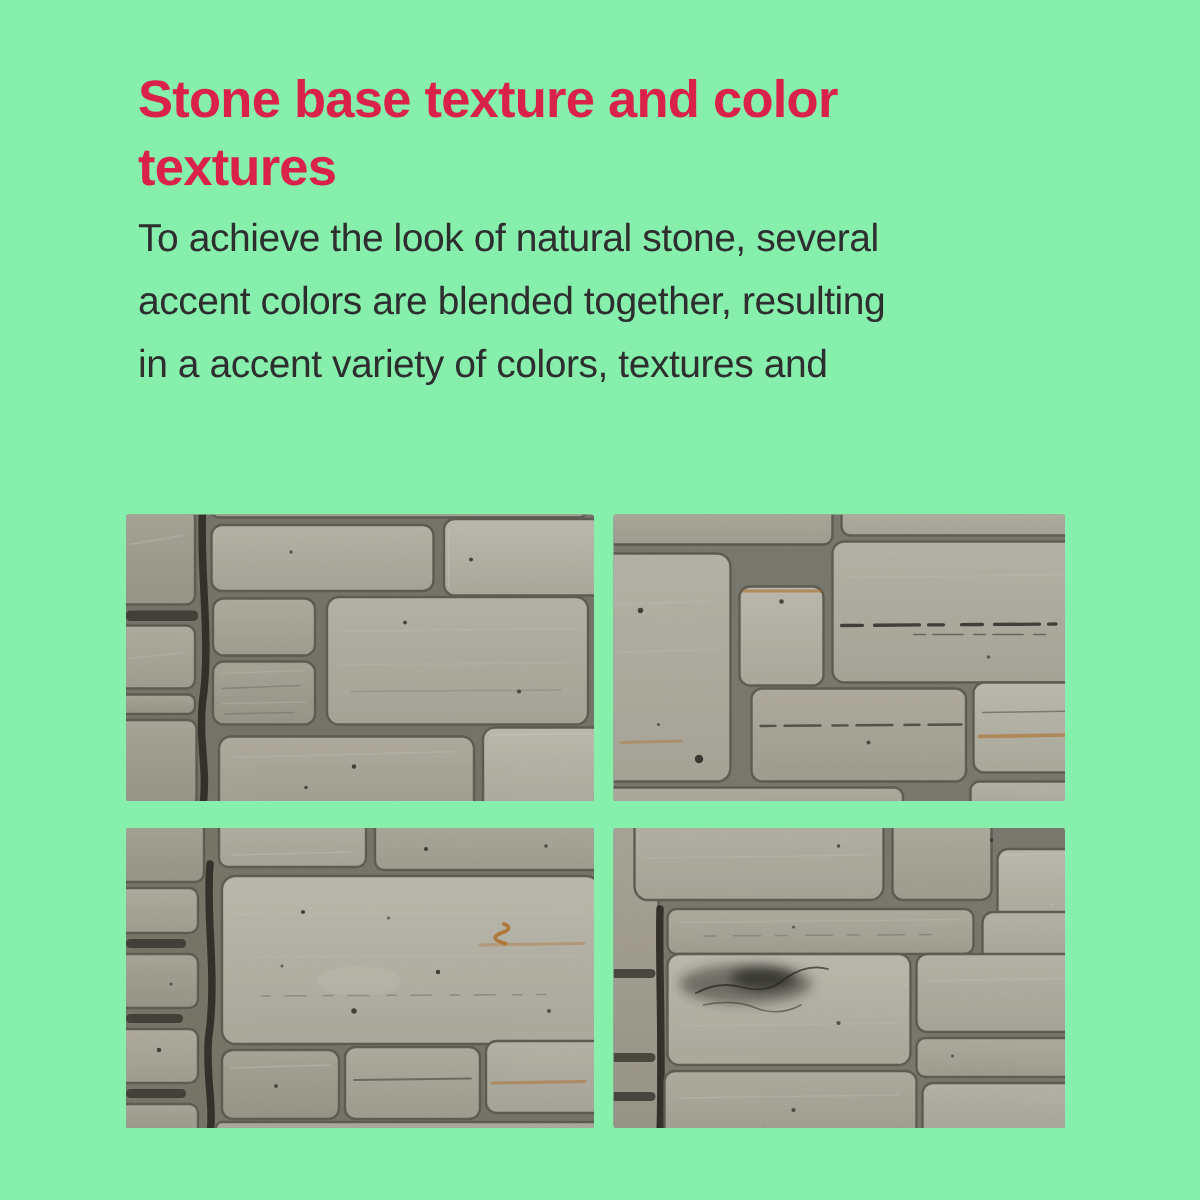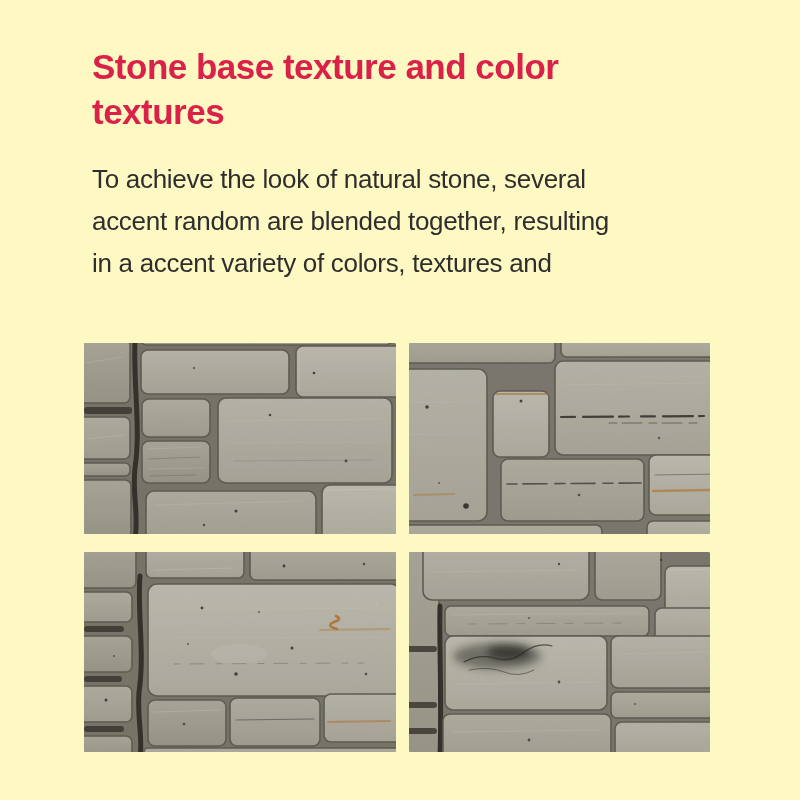--- a/index.html
+++ b/index.html
@@ -1,21 +1,21 @@
 <!DOCTYPE html>
 <html><head>
 <meta charset="utf-8">
 <style>
   html,body{margin:0;padding:0;background:#ffffff;}
-  .page{position:relative;width:800px;height:800px;background:#fef9c3;overflow:hidden;
+  .page{position:relative;width:800px;height:800px;background:#86efac;overflow:hidden;
         font-family:"Liberation Sans", sans-serif;}
   .title{position:absolute;left:92px;top:44px;width:640px;margin:0;
          font-size:35px;font-weight:bold;line-height:45px;letter-spacing:-0.5px;color:#da2149;}
   .title span{display:block;}
-  .intro{position:absolute;left:92px;top:158px;width:650px;margin:0;
+  .intro{position:absolute;left:92px;top:137px;width:650px;margin:0;
          font-size:26px;font-weight:400;line-height:42px;letter-spacing:-0.3px;color:#2e2e2e;}
   .intro span{display:block;}
   .photo-grid{position:absolute;left:84px;top:343px;display:grid;
               grid-template-columns:312px 301px;grid-template-rows:191px 200px;
               column-gap:13px;row-gap:18px;}
   .photo{margin:0;overflow:hidden;border-radius:2px;background:#8b887c;}
   .photo svg{display:block;width:100%;height:100%;}
   
   .st{stroke:#6f6c60;stroke-width:1.6;}
   .lt{stroke:#e6e3d5;stroke-linecap:round;fill:none;}
@@ -30,21 +30,21 @@
 
 <div class="page">
 
   <h1 class="title" style="color: rgb(218, 33, 73);">
     <span>Stone base texture and color</span>
     <span>textures</span>
   </h1>
 
   <p class="intro" style="color: rgb(46, 46, 46);">
     <span>To achieve the look of natural stone, several</span>
-    <span>accent random are blended together, resulting</span>
+    <span>accent colors are blended together, resulting</span>
     <span>in a accent variety of colors, textures and</span>
   </p>
 
   <div class="photo-grid">
 
     <figure class="photo" role="img" aria-label="Gray cast stone base sample, ashlar block pattern with dark vertical seam on left">
       <svg viewBox="0 0 312 191" preserveAspectRatio="none">
         <defs>
           <linearGradient id="gA" x1="0" y1="0" x2="0" y2="1">
             <stop offset="0" stop-color="#d3d0c2"></stop>

